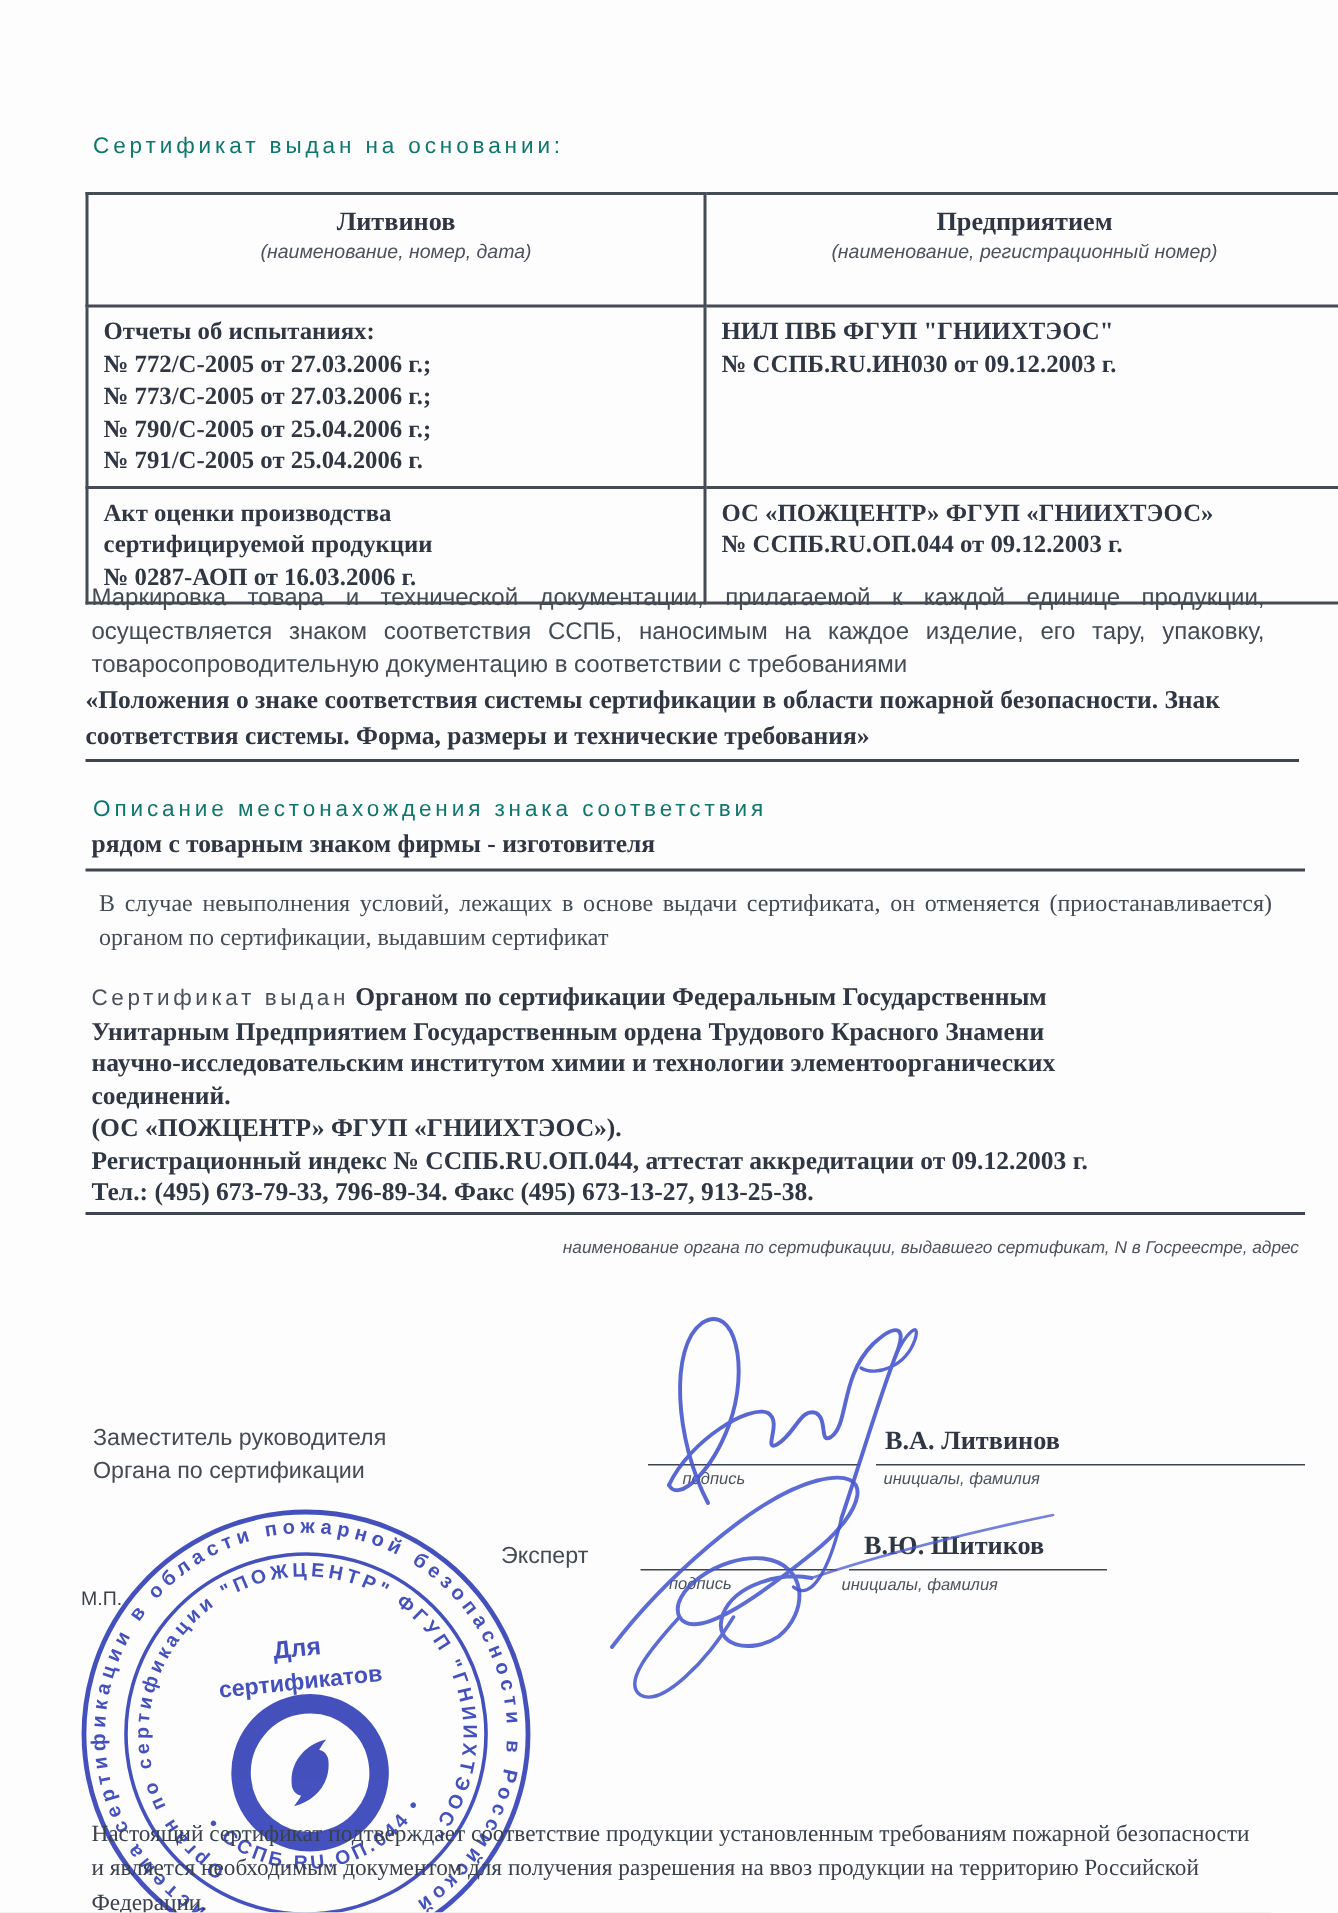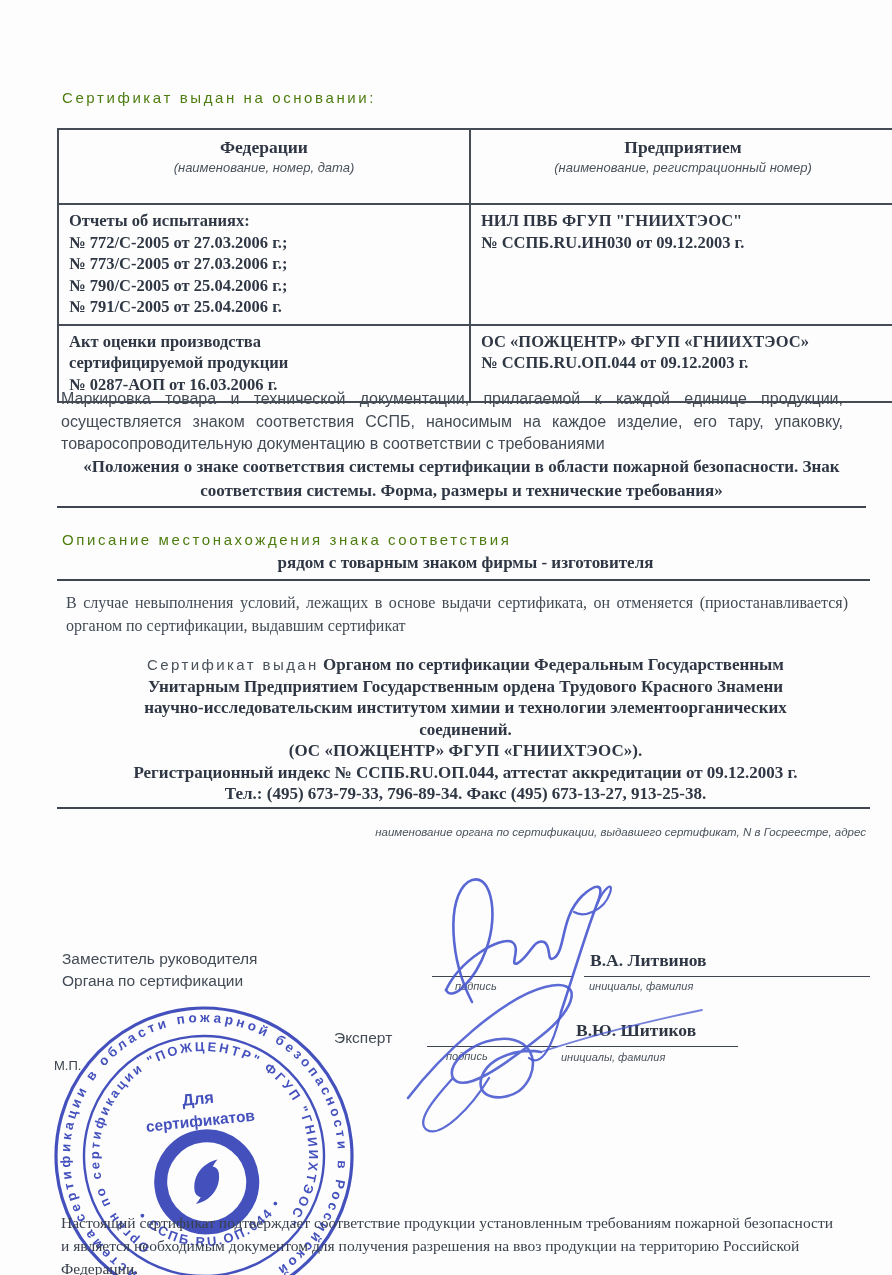--- a/index.html
+++ b/index.html
@@ -6,54 +6,54 @@
   .page{
     position:relative;
     width:892px;height:1275px;
     background:#fdfdfd;
     overflow:hidden;
     font-family:"Liberation Sans", sans-serif;
     color:#3a424d;
   }
   .abs{position:absolute;}
   
-  .spaced{font-size:15px;letter-spacing:2.6px;color:#4d7c0f;}
+  .spaced{font-size:15px;letter-spacing:2.6px;color:#0f766e;}
   
   .serifb{font-family:"Liberation Serif", serif;font-weight:bold;color:#2f3744;}
   
   .para{font-size:16px;line-height:22.5px;text-align:justify;color:#434b55;}
   
   table.doc{border-collapse:collapse;table-layout:fixed;width:810px;}
   table.doc td,table.doc th{border:2px solid #454c56;vertical-align:top;}
   th.hcell{width:398px;padding:7px 6px 28px 6px;font-weight:normal;}
   th.hcell.c2{width:412px;}
   .hcell .ttl{font-family:"Liberation Serif", serif;font-weight:bold;font-size:17.5px;color:#2f3744;text-align:center;}
   .hcell .sub{font-size:13px;font-style:italic;color:#4a525c;text-align:center;margin-top:2px;}
   td.bcell{padding:5px 8px 6px 10px;font-family:"Liberation Serif", serif;font-weight:bold;font-size:16.5px;line-height:21.5px;color:#2f3744;}
-  .rule-under{border-bottom:2px solid #3e454f;text-align:center;}
+  .rule-under{border-bottom:2px solid #3e454f;}
   .caption{font-size:11px;font-style:italic;color:#4a525c;}
   .sigline{border-top:1.5px solid #3e454f;height:0;}
   .name{font-family:"Liberation Serif", serif;font-weight:bold;font-size:17.5px;color:#2f3744;}
   .issued-label{font-size:15px;letter-spacing:2.4px;color:#49515b;font-family:"Liberation Sans", sans-serif;font-weight:normal;}
   .issued-block{font-family:"Liberation Serif", serif;font-weight:bold;font-size:17px;line-height:21.5px;color:#2f3744;}
   .preline{white-space:pre-line;}
   .stamp-text{font-family:"Liberation Sans", sans-serif;font-weight:bold;}
 </style>
 </head>
 <body>
 
 <div class="page">
 
   <div class="abs spaced" style="left:62px;top:89px;">Сертификат выдан на основании:</div>
 
   <table class="doc abs" style="left:57px;top:128px;">
     <tbody>
         <tr>
       <th class="hcell">
-        <div class="ttl">Федерации</div>
+        <div class="ttl">Литвинов</div>
         <div class="sub">(наименование, номер, дата)</div>
       </th>
       <th class="hcell c2">
         <div class="ttl">Предприятием</div>
         <div class="sub">(наименование, регистрационный номер)</div>
       </th>
     </tr>
     <tr>
       <td class="bcell">
         <div>Отчеты об испытаниях:</div>

